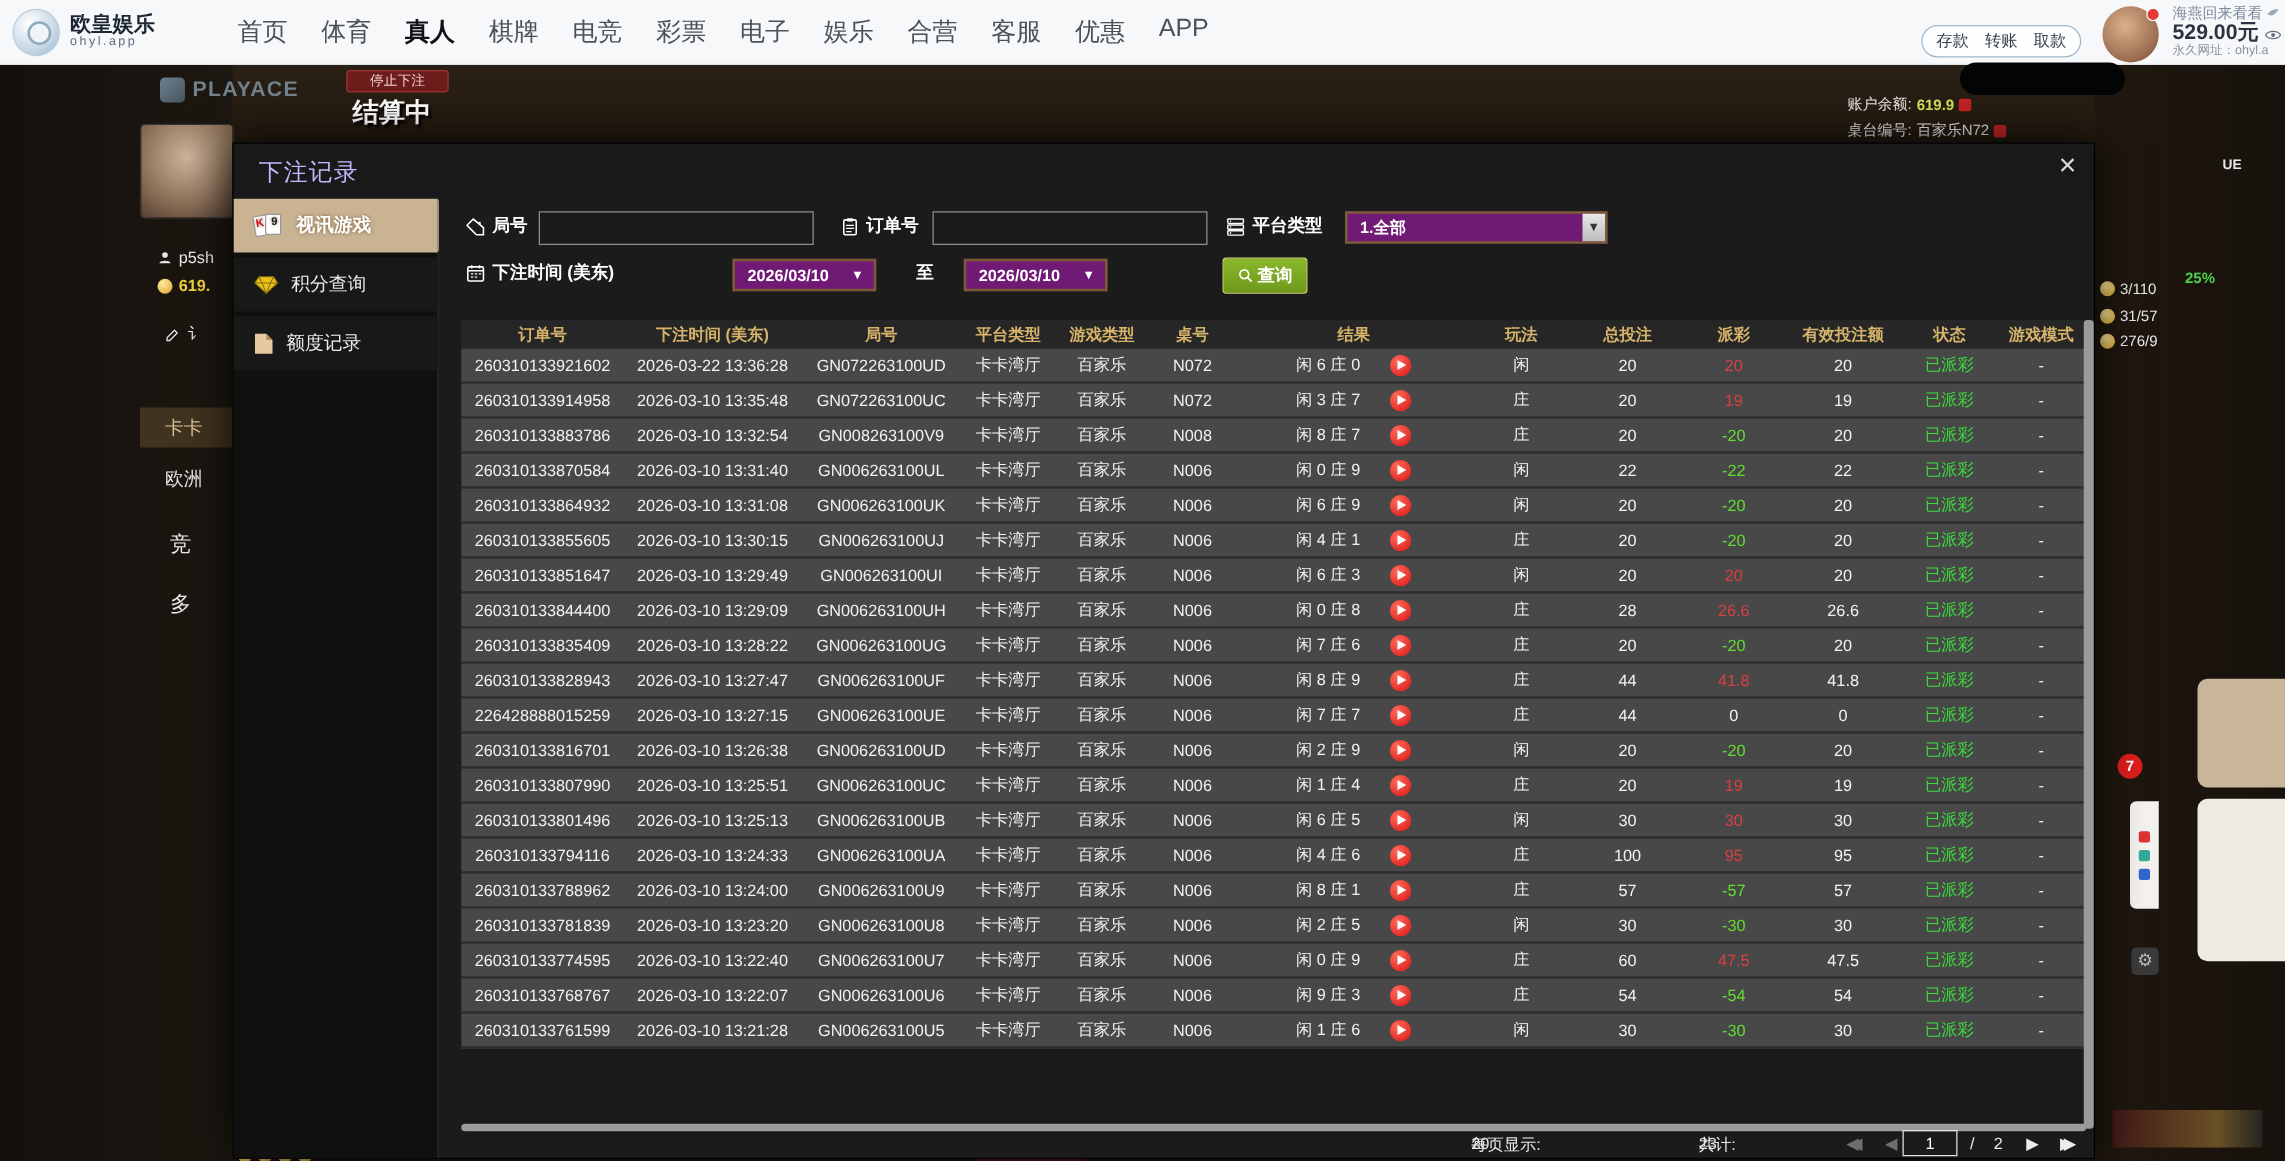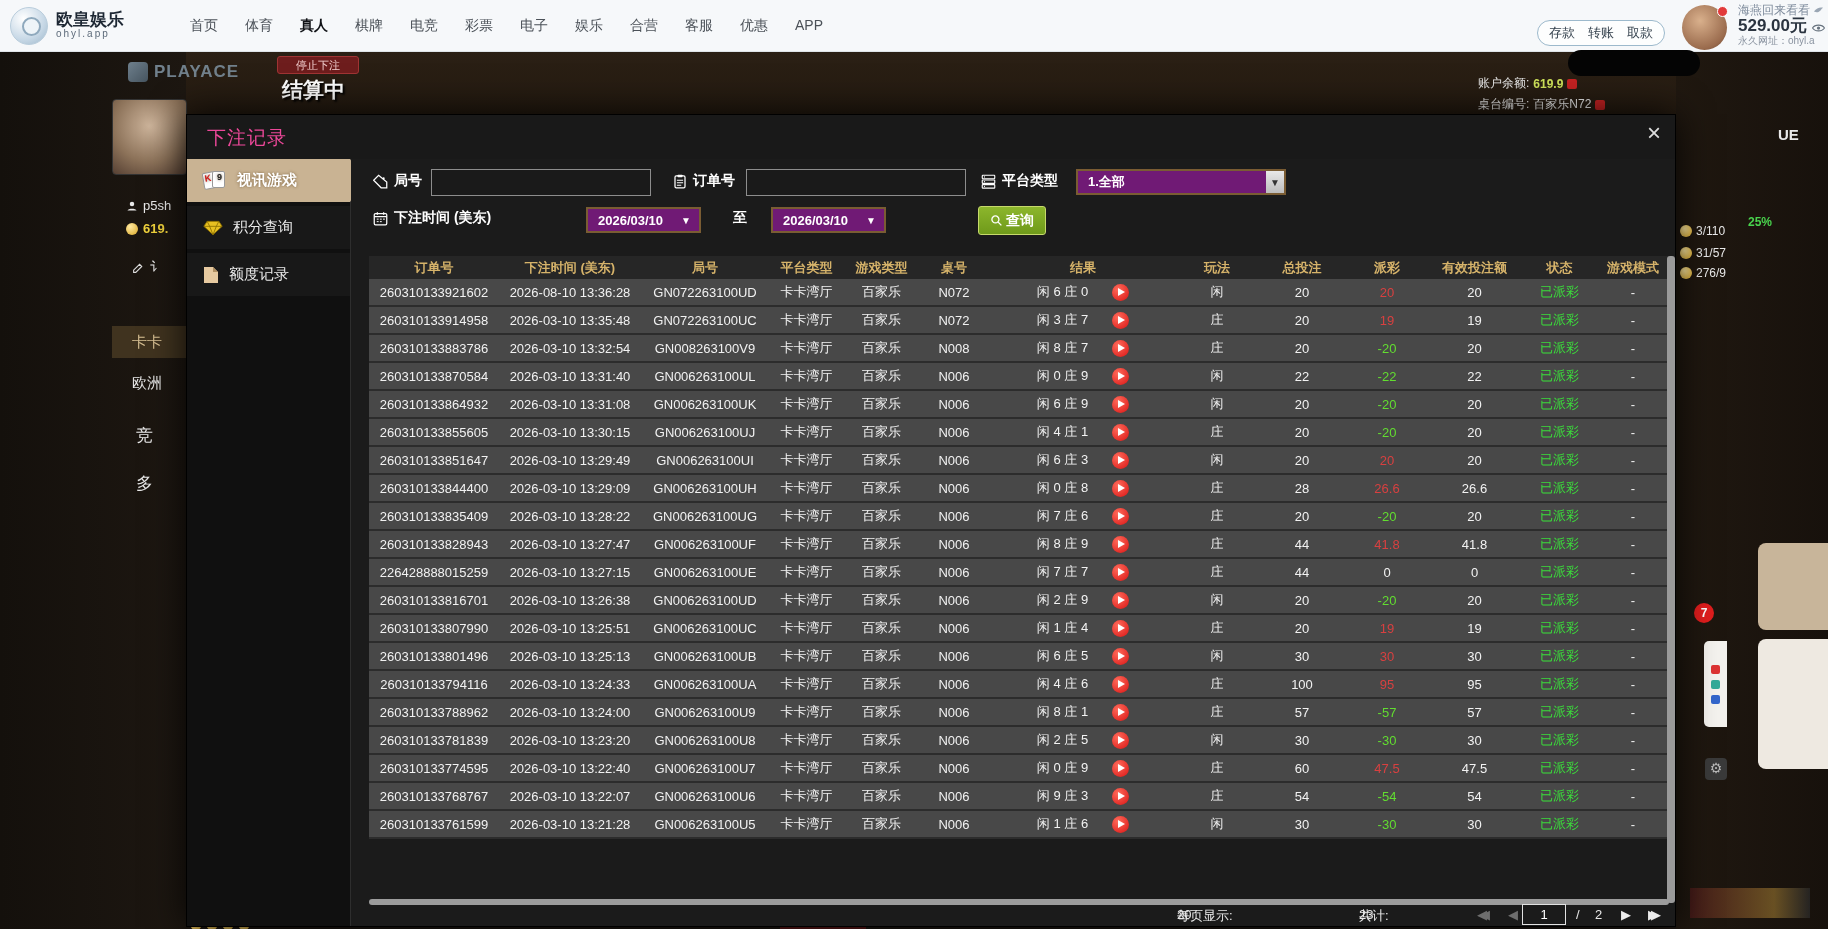--- a/index.html
+++ b/index.html
@@ -8,21 +8,21 @@
 
   
   .topbar { position:absolute; left:0; top:0; width:1828px; height:52px; background:#f6f8fa; border-bottom:1px solid #dfe4e9; z-index:30; display:flex; align-items:center; }
   .brand { display:flex; align-items:center; gap:8px; margin-left:10px; }
   .brand-badge { width:38px; height:38px; border-radius:50%; background:radial-gradient(circle at 35% 30%,#ffffff,#c7d8e6 60%,#9db7ca); border:1px solid #b9cddc; position:relative; }
   .brand-badge::after { content:""; position:absolute; left:11px; top:9px; width:15px; height:15px; border-radius:50%; background:#eef4f8; border:2px solid #8fa9bd; }
   .brand-txt { display:flex; flex-direction:column; line-height:1.05; }
   .brand-name { font-size:17px; font-weight:bold; color:#1d2733; }
   .brand-domain { font-size:10px; letter-spacing:2px; color:#5d6b7a; }
   .nav-items { display:flex; gap:27px; margin-left:66px; }
-  .nav-items span { font-size:14px; color:#4b5158; cursor:pointer; }
+  .nav-items span { font-size:20px; color:#4b5158; cursor:pointer; }
   .nav-items span.active { color:#101216; font-weight:bold; }
   .wallet-pill { position:absolute; left:1537px; top:20px; width:128px; height:26px; border:1px solid #9cb9cc; border-radius:14px; display:flex; align-items:center; justify-content:center; gap:13px; background:#fdfefe; }
   .wallet-pill span { font-size:13px; color:#35424e; cursor:pointer; }
   .avatar { position:absolute; left:1682px; top:5px; width:45px; height:45px; border-radius:50%; background:radial-gradient(circle at 40% 35%,#d9b08c,#9a6b4d 70%,#5f3f2c); }
   .avatar-dot { position:absolute; left:1717px; top:6px; width:11px; height:11px; border-radius:50%; background:#e23a3a; border:1px solid #fff; }
   .userinfo { position:absolute; left:1738px; top:3px; line-height:15px; white-space:nowrap; }
   .ui-greet { font-size:12px; color:#7e8b9c; }
   .ui-balance { font-size:17px; font-weight:bold; color:#2b3440; }
   .ui-url { font-size:10px; color:#8a93a0; }
   .mini-ic { display:inline-block; vertical-align:-2px; }
@@ -50,21 +50,21 @@
   .gear { position:absolute; left:1705px; top:758px; width:22px; height:22px; background:#3a3a3a; border-radius:4px; color:#b9b9b9; font-size:14px; text-align:center; line-height:21px; }
   .tan-block { position:absolute; left:1758px; top:543px; width:70px; height:87px; background:#c8b59a; border-radius:8px 0 0 8px; }
   .white-block { position:absolute; left:1758px; top:639px; width:70px; height:130px; background:#eee9e1; border-radius:8px 0 0 8px; }
   .gold-dots { position:absolute; left:190px; top:918px; display:flex; gap:4px; }
   .gold-dots i { width:12px; height:12px; border-radius:50%; background:radial-gradient(circle at 35% 30%,#ffe9a0,#cf9d22); }
   .red-strip { position:absolute; left:780px; top:923px; width:86px; height:6px; background:#5c1616; }
   .btm-bits { position:absolute; left:1690px; top:888px; width:120px; height:30px; background:linear-gradient(90deg,#511b1b,#8a6a2c 70%,#2b2b2b); opacity:.7; }
 
   
   .modal { position:absolute; left:186px; top:114px; width:1490px; height:813px; background:#191919; border:1px solid #000; box-shadow:0 0 34px rgba(0,0,0,.85); z-index:20; }
-  .modal-title { position:absolute; left:20px; top:10px; font-size:19px; color:#ec4899; letter-spacing:1px; }
+  .modal-title { position:absolute; left:20px; top:10px; font-size:19px; color:#c4b5fd; letter-spacing:1px; }
   .modal-close { position:absolute; right:14px; top:6px; font-size:24px; color:#ddd; cursor:pointer; line-height:24px; }
   .modal-body { position:absolute; left:0; top:44px; width:1488px; height:767px; display:flex; }
 
   
   .msidebar { width:164px; background:#101010; border-right:1px solid #2e2e2e; flex:none; }
   .mtab { position:relative; height:43px; margin-bottom:4px; display:flex; align-items:center; gap:10px; padding-left:16px; color:#eaeaea; font-size:15px; cursor:pointer; background:#181818; }
   .mtab.active { background:#c9b393; color:#fff; text-shadow:0 0 3px rgba(90,60,20,.7); font-weight:bold; }
   .mtab.active::after { content:""; position:absolute; right:-14px; top:0; border-top:21px solid transparent; border-bottom:22px solid transparent; border-left:14px solid #c9b393; }
   .ic-cards { position:relative; width:24px; height:19px; flex:none; }
   .ic-cards .c1,.ic-cards .c2 { position:absolute; width:13px; height:17px; background:#fff; border-radius:2px; border:1px solid #999; font-size:9px; font-weight:bold; }
@@ -157,21 +157,21 @@
 <div class="rt-stat" style="left:1478px; top:75px;">
   <span>账户余额:</span>
   <span class="gold" style="color:#cfe35a">619.9</span>
   <i style="width:10px;height:10px;background:#c42222;border-radius:2px;"></i>
 </div>
 <div class="rt-stat" style="left:1478px; top:96px;">
   <span>桌台编号:</span>
   <span>百家乐N72</span>
   <i style="width:10px;height:10px;background:#c42222;border-radius:2px;"></i>
 </div>
-<div class="rt-stat gold" style="left:1778px; top:126px; font-size:15px;">
+<div class="rt-stat gold" style="left:1778px; top:126px; font-size:11px;">
     <span>UE</span>
   </div>
 <div class="rt-stat" style="left:1748px; top:215px;">
     <span class="pct">25%</span>
   </div>
 <div class="rt-stat" style="left:1680px; top:224px;">
     <i class="coin"></i>
     <span>3/110</span>
   </div>
 <div class="rt-stat" style="left:1680px; top:246px;">
@@ -355,21 +355,21 @@
             <div>玩法</div>
             <div>总投注</div>
             <div>派彩</div>
             <div>有效投注额</div>
             <div>状态</div>
             <div>游戏模式</div>
           </div>
         <div id="tbody">
             <div class="grid-row trow">
               <div>260310133921602</div>
-              <div>2026-08-10 13:36:28</div>
+              <div>2026-03-22 13:36:28</div>
               <div>GN072263100UD</div>
               <div>卡卡湾厅</div>
               <div>百家乐</div>
               <div>N072</div>
               <div class="cell-result">
                 <span>闲 6 庄 0</span>
                 <span class="play"></span>
               </div>
               <div>闲</div>
               <div>20</div>

